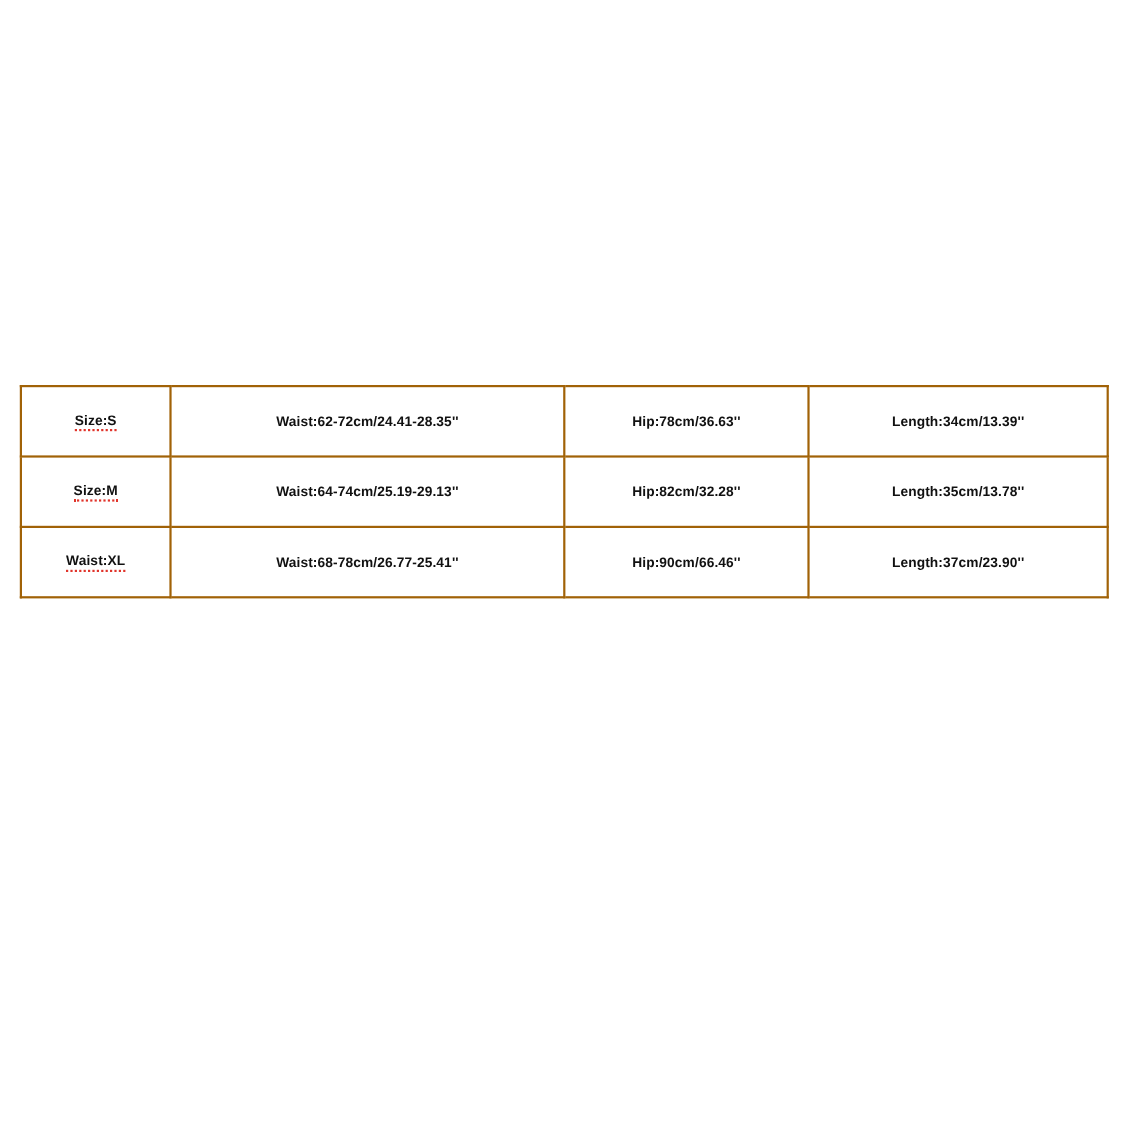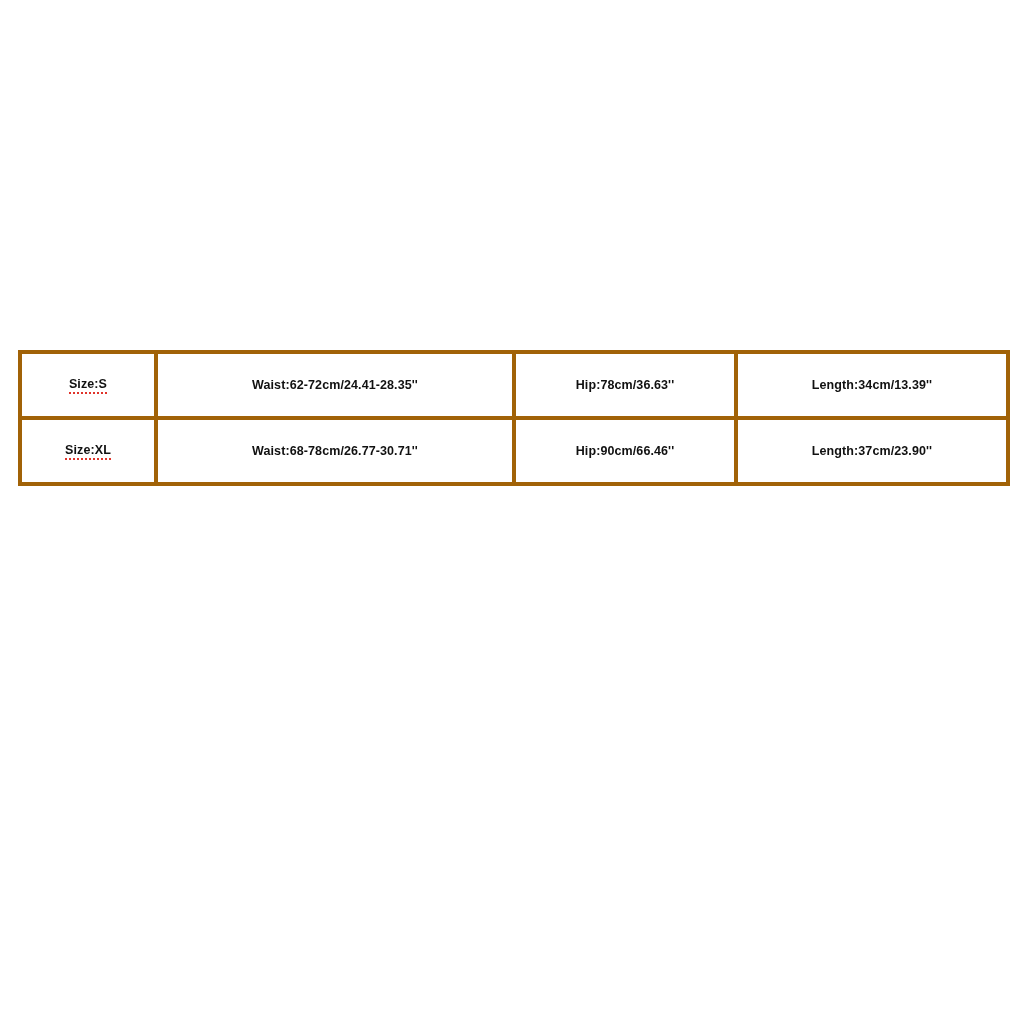--- a/index.html
+++ b/index.html
@@ -18,21 +18,21 @@
   #size-table {
     position: absolute;
     left: 18px;
     top: 350px;
     width: 988px;
     border-collapse: collapse;
     table-layout: fixed;
   }
 
   #size-table td {
-    border: 4px solid #a16207;
+    border: 2px solid #a16207;
     height: 62px;
     padding: 0 6px;
     text-align: center;
     vertical-align: middle;
     font-size: 12.5px;
     font-weight: bold;
     color: #111111;
     letter-spacing: 0.1px;
     white-space: nowrap;
     overflow: hidden;
@@ -72,19 +72,25 @@
     <col class="c-length">
   </colgroup>
   <tbody>
     <tr>
       <td><span class="spell">Size:S</span></td>
       <td>Waist:62-72cm/24.41-28.35''</td>
       <td>Hip:78cm/36.63''</td>
       <td>Length:34cm/13.39''</td>
     </tr>
     <tr>
-      <td><span class="spell">Size:XL</span></td>
-      <td>Waist:68-78cm/26.77-30.71''</td>
+      <td><span class="spell">Size:M</span></td>
+      <td>Waist:64-74cm/25.19-29.13''</td>
+      <td>Hip:82cm/32.28''</td>
+      <td>Length:35cm/13.78''</td>
+    </tr>
+    <tr>
+      <td><span class="spell">Waist:XL</span></td>
+      <td>Waist:68-78cm/26.77-25.41''</td>
       <td>Hip:90cm/66.46''</td>
       <td>Length:37cm/23.90''</td>
     </tr>
   </tbody>
 </table>
 
 </body></html>

